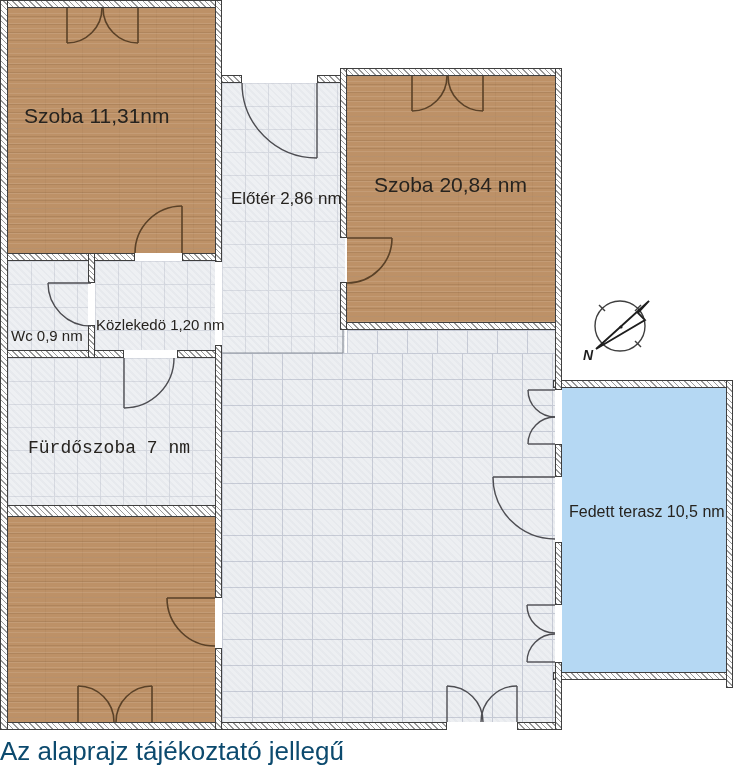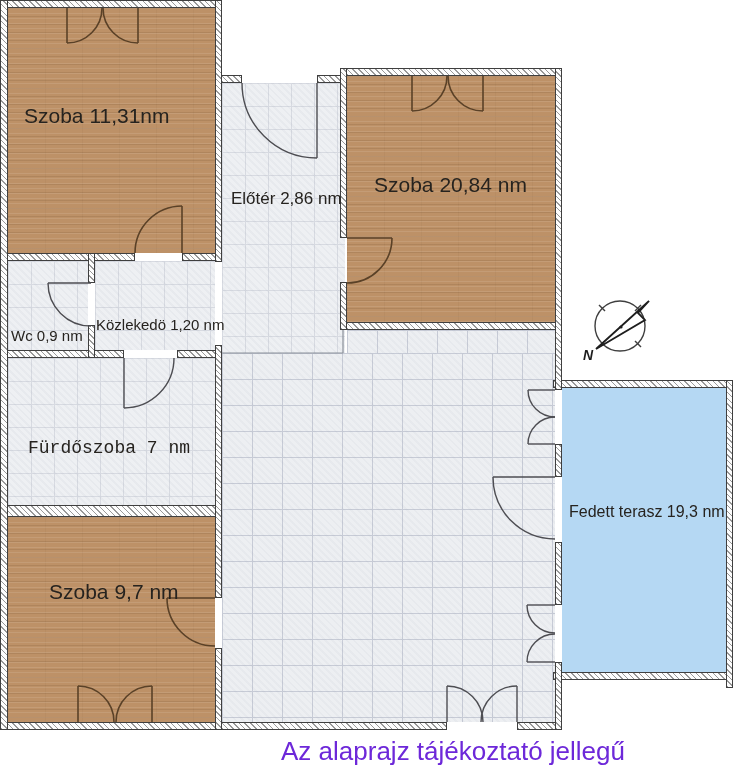--- a/index.html
+++ b/index.html
@@ -22,22 +22,22 @@
           repeating-linear-gradient(45deg, rgba(150,158,175,0.07) 0 2px, rgba(0,0,0,0) 2px 5px),
           linear-gradient(#c7cbd6 1px, rgba(0,0,0,0) 1px),
           linear-gradient(90deg, #c7cbd6 1px, rgba(0,0,0,0) 1px);
         background-size:auto,30px 26px,30px 26px;}
   .terrace{background-color:#b5d8f3;}
   .wall{position:absolute;background-color:#fdfdfd;box-sizing:border-box;
         border:1px solid #3f3f3f;
         background-image:repeating-linear-gradient(45deg, rgba(70,70,70,0.55) 0 1px, rgba(0,0,0,0) 1px 4px);}
   .lbl{position:absolute;color:#26231f;white-space:nowrap;line-height:1.1;}
   .overlay{position:absolute;left:0;top:0;pointer-events:none;}
-  .footer{position:absolute;left:0;top:736px;width:625px;text-align:right;
-          font-size:26px;color:#6d28d9;}
+  .footer{position:absolute;left:0;top:736px;width:625px;text-align:left;
+          font-size:26px;color:#0c4a6e;}
 </style>
 </head>
 <body>
 
 <div class="plan">
 
   <div class="floor wood" style="left:8px;top:8px;width:207px;height:245px;"></div>
   <div class="floor wood" style="left:347px;top:76px;width:208px;height:246px;"></div>
   <div class="floor wood" style="left:8px;top:517px;width:207px;height:205px;"></div>
   <div class="floor tile-sm" style="left:8px;top:261px;width:80px;height:89px;"></div>
@@ -168,17 +168,16 @@
       <text x="583" y="360" font-size="14" font-style="italic" font-weight="bold" fill="#1e1e1e">N</text>
     </g>
   </svg>
 
   <div class="lbl" style="left:24px;top:104px;font-size:21px;">Szoba 11,31nm</div>
   <div class="lbl" style="left:374px;top:173px;font-size:21px;">Szoba 20,84 nm</div>
   <div class="lbl" style="left:231px;top:190px;font-size:17px;">Előtér 2,86 nm</div>
   <div class="lbl" style="left:96px;top:277px;font-size:15px;margin-top:40px;">Közlekedö 1,20 nm</div>
   <div class="lbl" style="left:11px;top:328px;font-size:15px;">Wc 0,9 nm</div>
   <div class="lbl" style="left:28px;top:439px;font-size:18px;font-family:Liberation Mono, monospace;">Fürdőszoba 7 nm</div>
-  <div class="lbl" style="left:49px;top:580px;font-size:21px;">Szoba 9,7 nm</div>
-  <div class="lbl" style="left:569px;top:503px;font-size:16px;">Fedett terasz 19,3 nm</div>
+  <div class="lbl" style="left:569px;top:503px;font-size:16px;">Fedett terasz 10,5 nm</div>
 
   <div class="footer">Az alaprajz tájékoztató jellegű</div>
 </div>
 
 </body></html>

